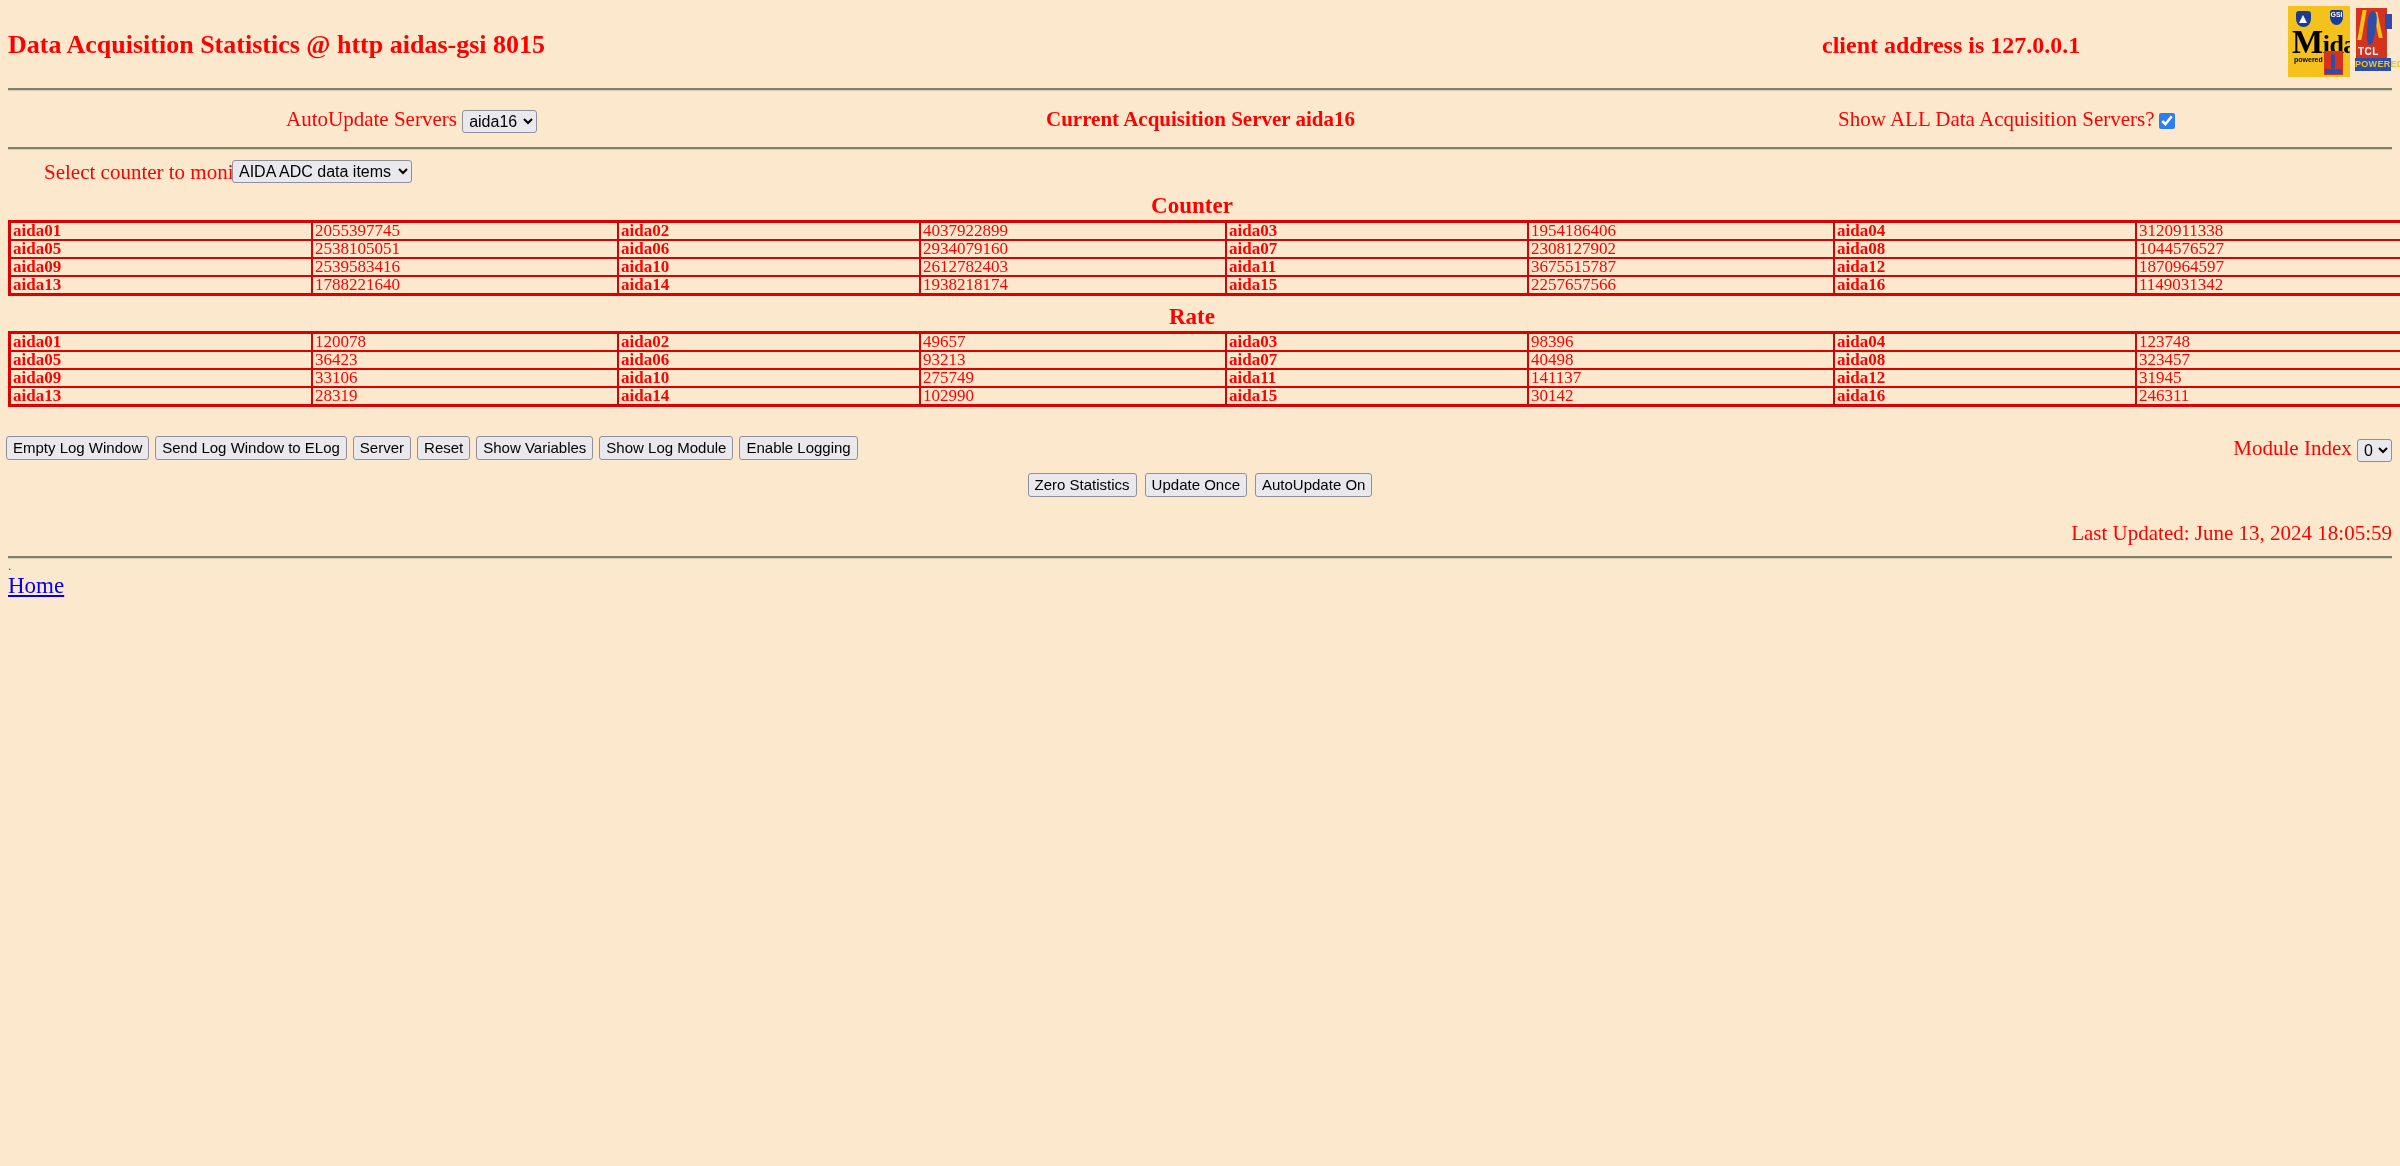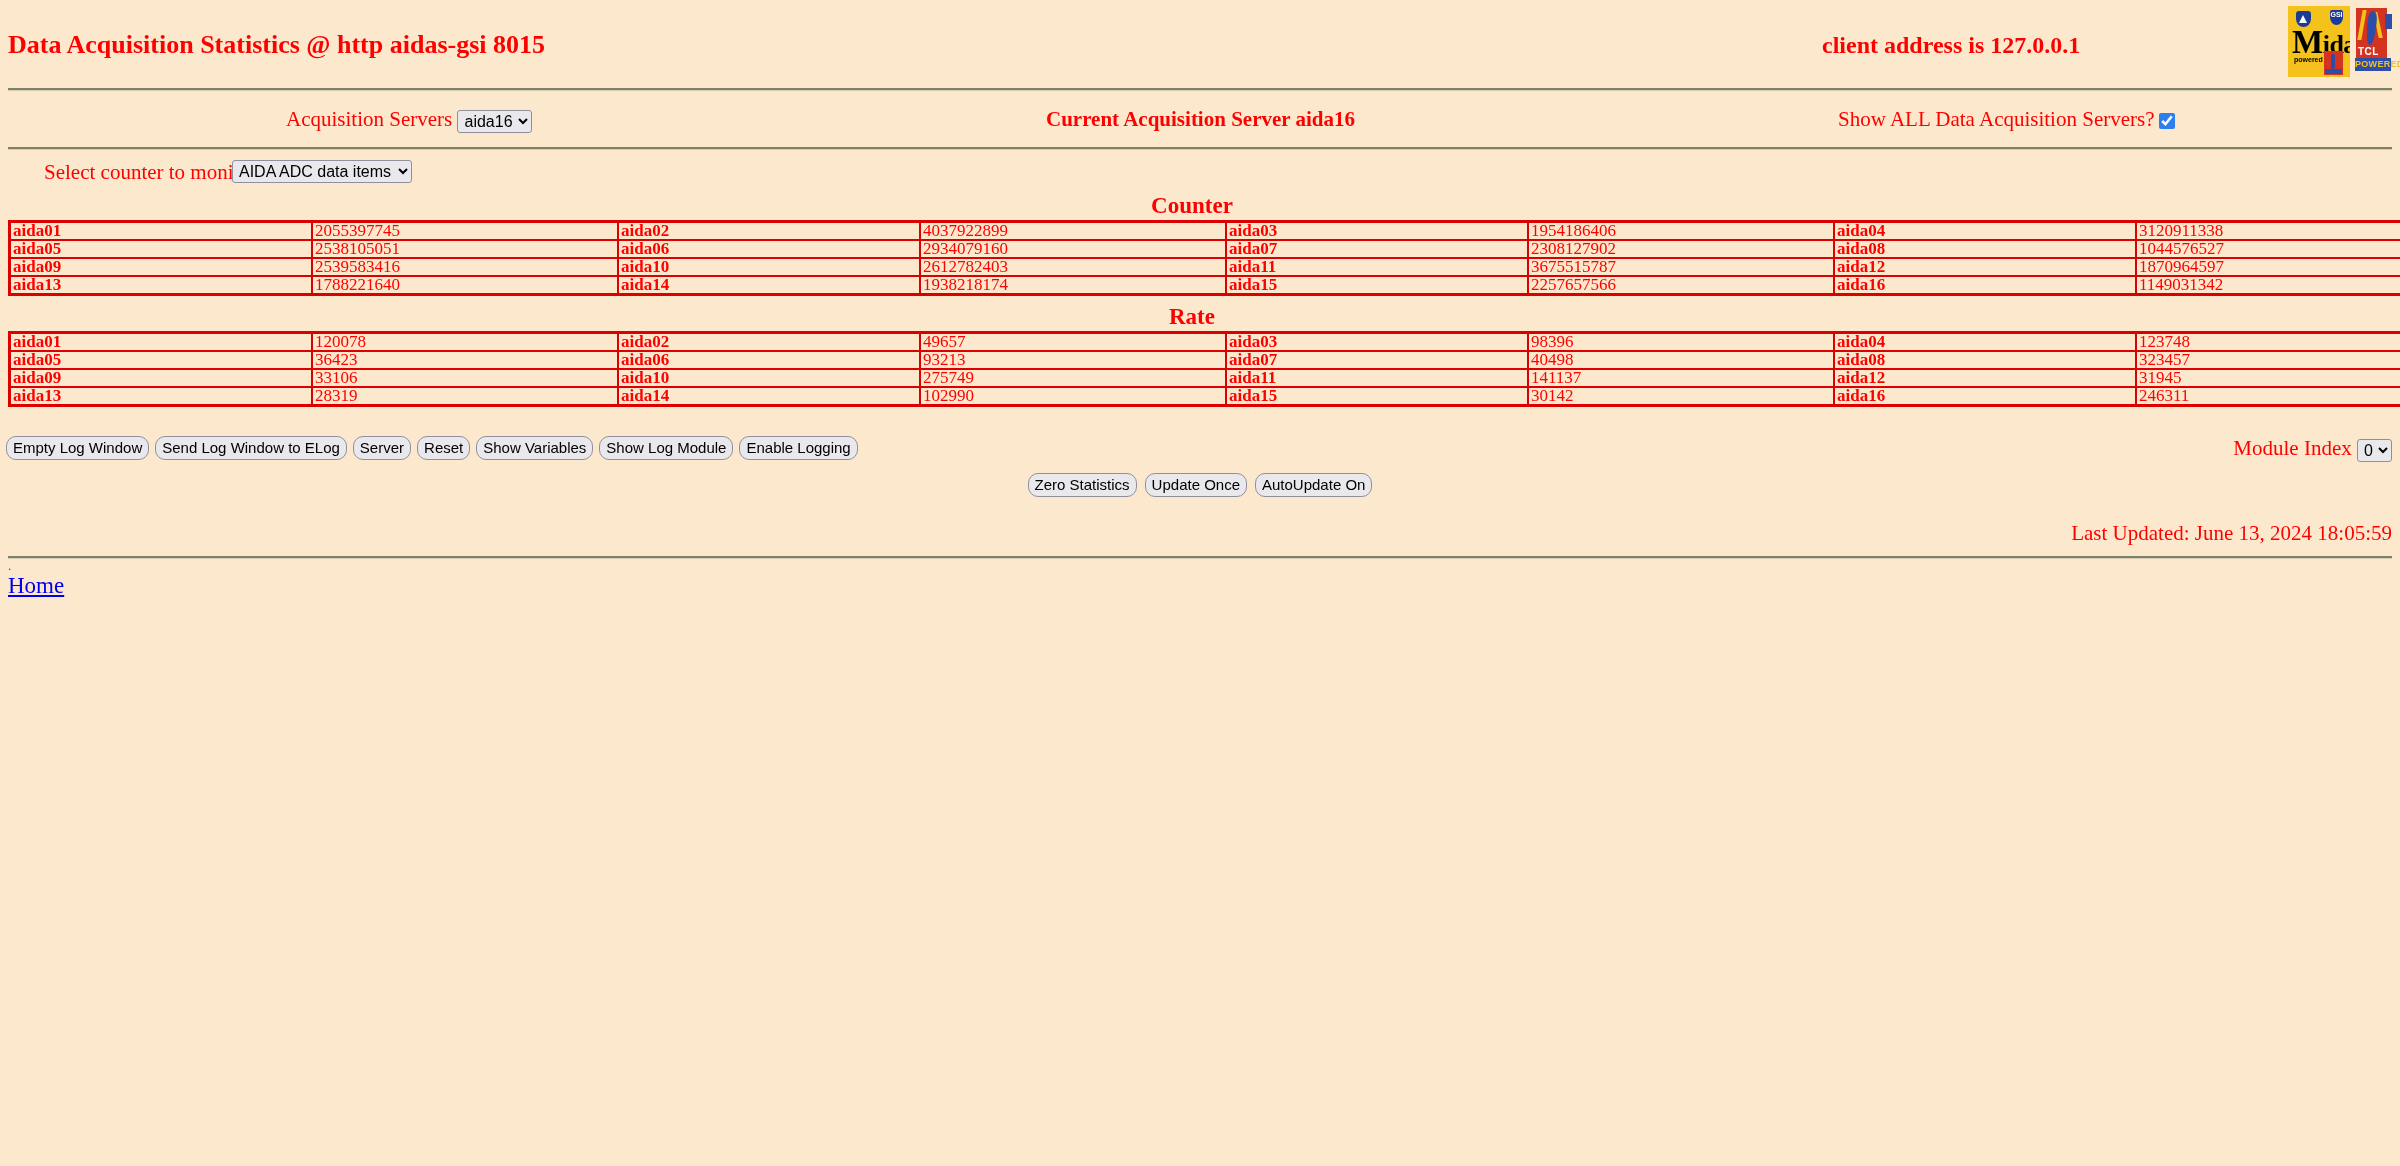--- a/index.html
+++ b/index.html
@@ -333,21 +333,21 @@
     position: relative;
     height: 36px;
     margin-top: 26px;
   }
   button.btn {
     font-family: "Liberation Sans", sans-serif;
     font-size: 15px;
     color: #000;
     background: #e9e9ed;
     border: 1px solid #8f8f9d;
-    border-radius: 10px;
+    border-radius: 3px;
     padding: 2px 6px;
     cursor: pointer;
     line-height: 18px;
     text-align: center;
   }
   .btn-left {
     position: absolute;
     left: 6px;
     top: 3px;
     display: flex;
@@ -426,21 +426,21 @@
         <div class="tcl-powered">POWERED</div>
       </div>
     </div>
   </div>
 
   <hr class="rule">
 
   
   <div class="server-row">
     <div class="acq-servers-label">
-      <span>Acquisition Servers</span>
+      <span>AutoUpdate Servers</span>
       <select class="dd">
         <option>aida16</option>
       </select>
     </div>
 
     <div class="current-server">Current Acquisition Server aida16</div>
 
     <div class="show-all-label">
       <span>Show ALL Data Acquisition Servers?</span><input class="cb" type="checkbox" checked="" style="">
     </div>

